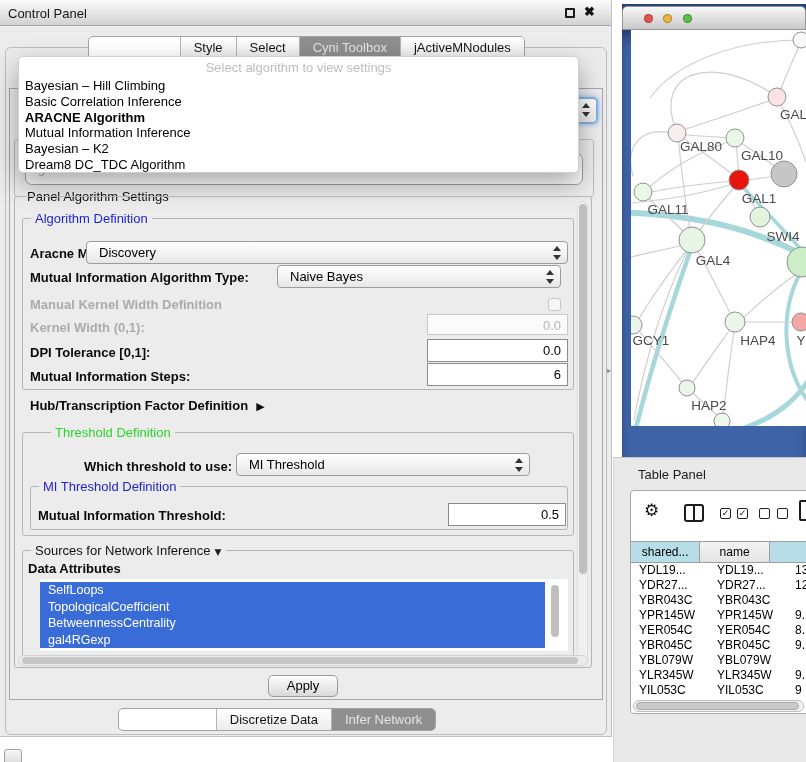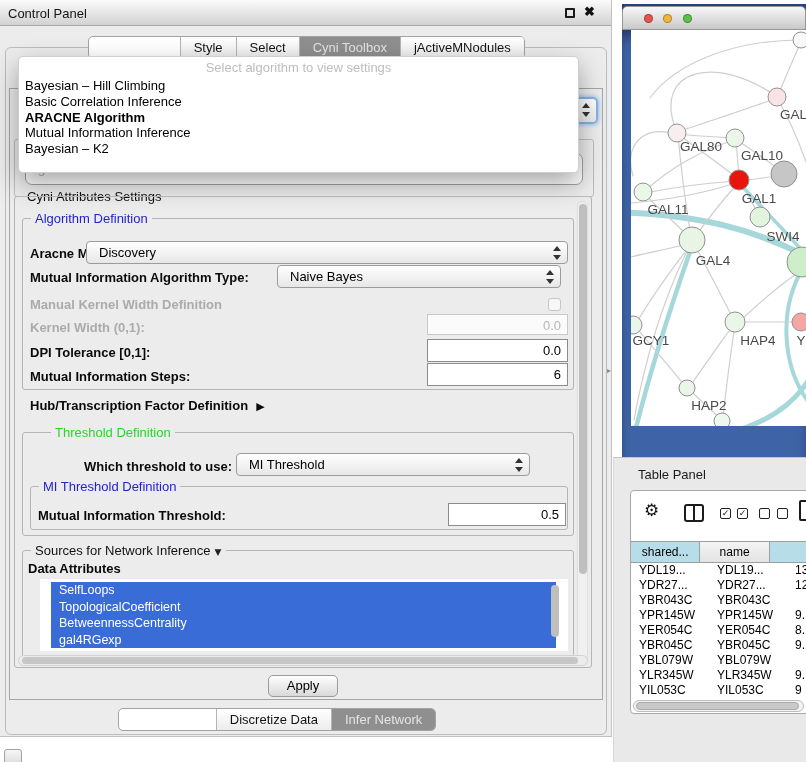--- a/index.html
+++ b/index.html
@@ -63,21 +63,21 @@
   .checkbox{position:absolute;width:13px;height:13px;border:1px solid #c6c6c6;border-radius:3px;background:#f7f7f7;}
   .vscroll{position:absolute;background:#f0f0f0;border:1px solid #dedede;border-radius:5px;}
   .vscroll .thumb{position:absolute;left:1px;width:8px;background:#bfbfbf;border-radius:4px;}
   .hscroll{position:absolute;background:#ececec;border:1px solid #d2d2d2;border-radius:6px;}
   .hscroll .thumb{position:absolute;top:1px;height:7px;background:#c6c6c6;border-radius:4px;}
 
   .hub-row{position:absolute;left:30px;top:398px;font-size:13px;color:#0a0a0a;font-weight:bold;}
   .hub-arrow{font-family:"DejaVu Sans",sans-serif;font-size:11px;margin-left:8px;}
   .src-arrow{font-family:"DejaVu Sans",sans-serif;font-size:9px;margin-left:4px;color:#222;}
 
-  .srclist{position:absolute;left:40px;top:579px;width:528px;height:72px;background:#fff;overflow:hidden;padding-left:11px;}
+  .srclist{position:absolute;left:40px;top:579px;width:528px;height:72px;background:#fff;overflow:hidden;}
   .srcitem{height:16.5px;line-height:16.5px;background:#3a6cd8;color:#fff;font-size:12.5px;padding-left:8px;width:505px;}
   .srclist .pad{height:3px;background:#fff;}
 
   .apply-btn{position:absolute;left:268px;top:675px;width:70px;height:22px;border:1px solid #9b9b9b;border-radius:5px;
              background:linear-gradient(#fefefe,#d9d9d9);font-size:13px;text-align:center;line-height:20px;color:#000;}
 
   .corner-btn{position:absolute;left:4px;top:749px;width:18px;height:16px;border:1px solid #a3a3a3;border-radius:3px;
               background:linear-gradient(#f7f7f7,#dcdcdc);}
   .split-arrow{position:absolute;left:607px;top:366px;font-size:8px;color:#8a8a8a;font-family:"DejaVu Sans",sans-serif;}
 
@@ -159,21 +159,21 @@
         </div>
         <div class="tab active">
           <span>Cyni Toolbox</span>
         </div>
         <div class="tab">
           <span>jActiveMNodules</span>
         </div>
       </div>
 
     <div class="groupbox" style="left:14px;top:196px;width:578px;height:472px;">
-      <span class="box-title">Cyni Attributes Settings</span>
+      <span class="box-title">Panel Algorithm Settings</span>
       <div class="vscroll" style="right:3px;top:4px;width:11px;height:462px;">
         <div class="thumb" style="top:2px;height:370px;"></div>
       </div>
     </div>
 
     <div class="groupbox" style="left:22px;top:218px;width:552px;height:172px;">
       <span class="box-title blue">Algorithm Definition</span>
     </div>
     <span class="lbl" style="left:30px;top:246px;">Aracne Mode:</span>
     <div class="combo" style="left:86px;top:241px;width:482px;height:23px;">
@@ -252,20 +252,21 @@
         </div>
       </div>
 
     <div id="dropdown">
       <div class="dd-placeholder">Select algorithm to view settings</div>
     <div class="dd-item">Bayesian – Hill Climbing</div>
         <div class="dd-item">Basic Correlation Inference</div>
         <div class="dd-item selected">ARACNE Algorithm</div>
         <div class="dd-item">Mutual Information Inference</div>
         <div class="dd-item">Bayesian – K2</div>
+        <div class="dd-item">Dream8 DC_TDC Algorithm</div>
       </div>
   </div>
 
   <span class="split-arrow">▸</span>
   <div class="corner-btn"></div>
 
   <div id="desktop"></div>
   <div class="nw-titlebar">
     <span class="tlight" style="left:21px;background:#e5544c;"></span>
     <span class="tlight" style="left:40px;background:#f0b53d;"></span>

